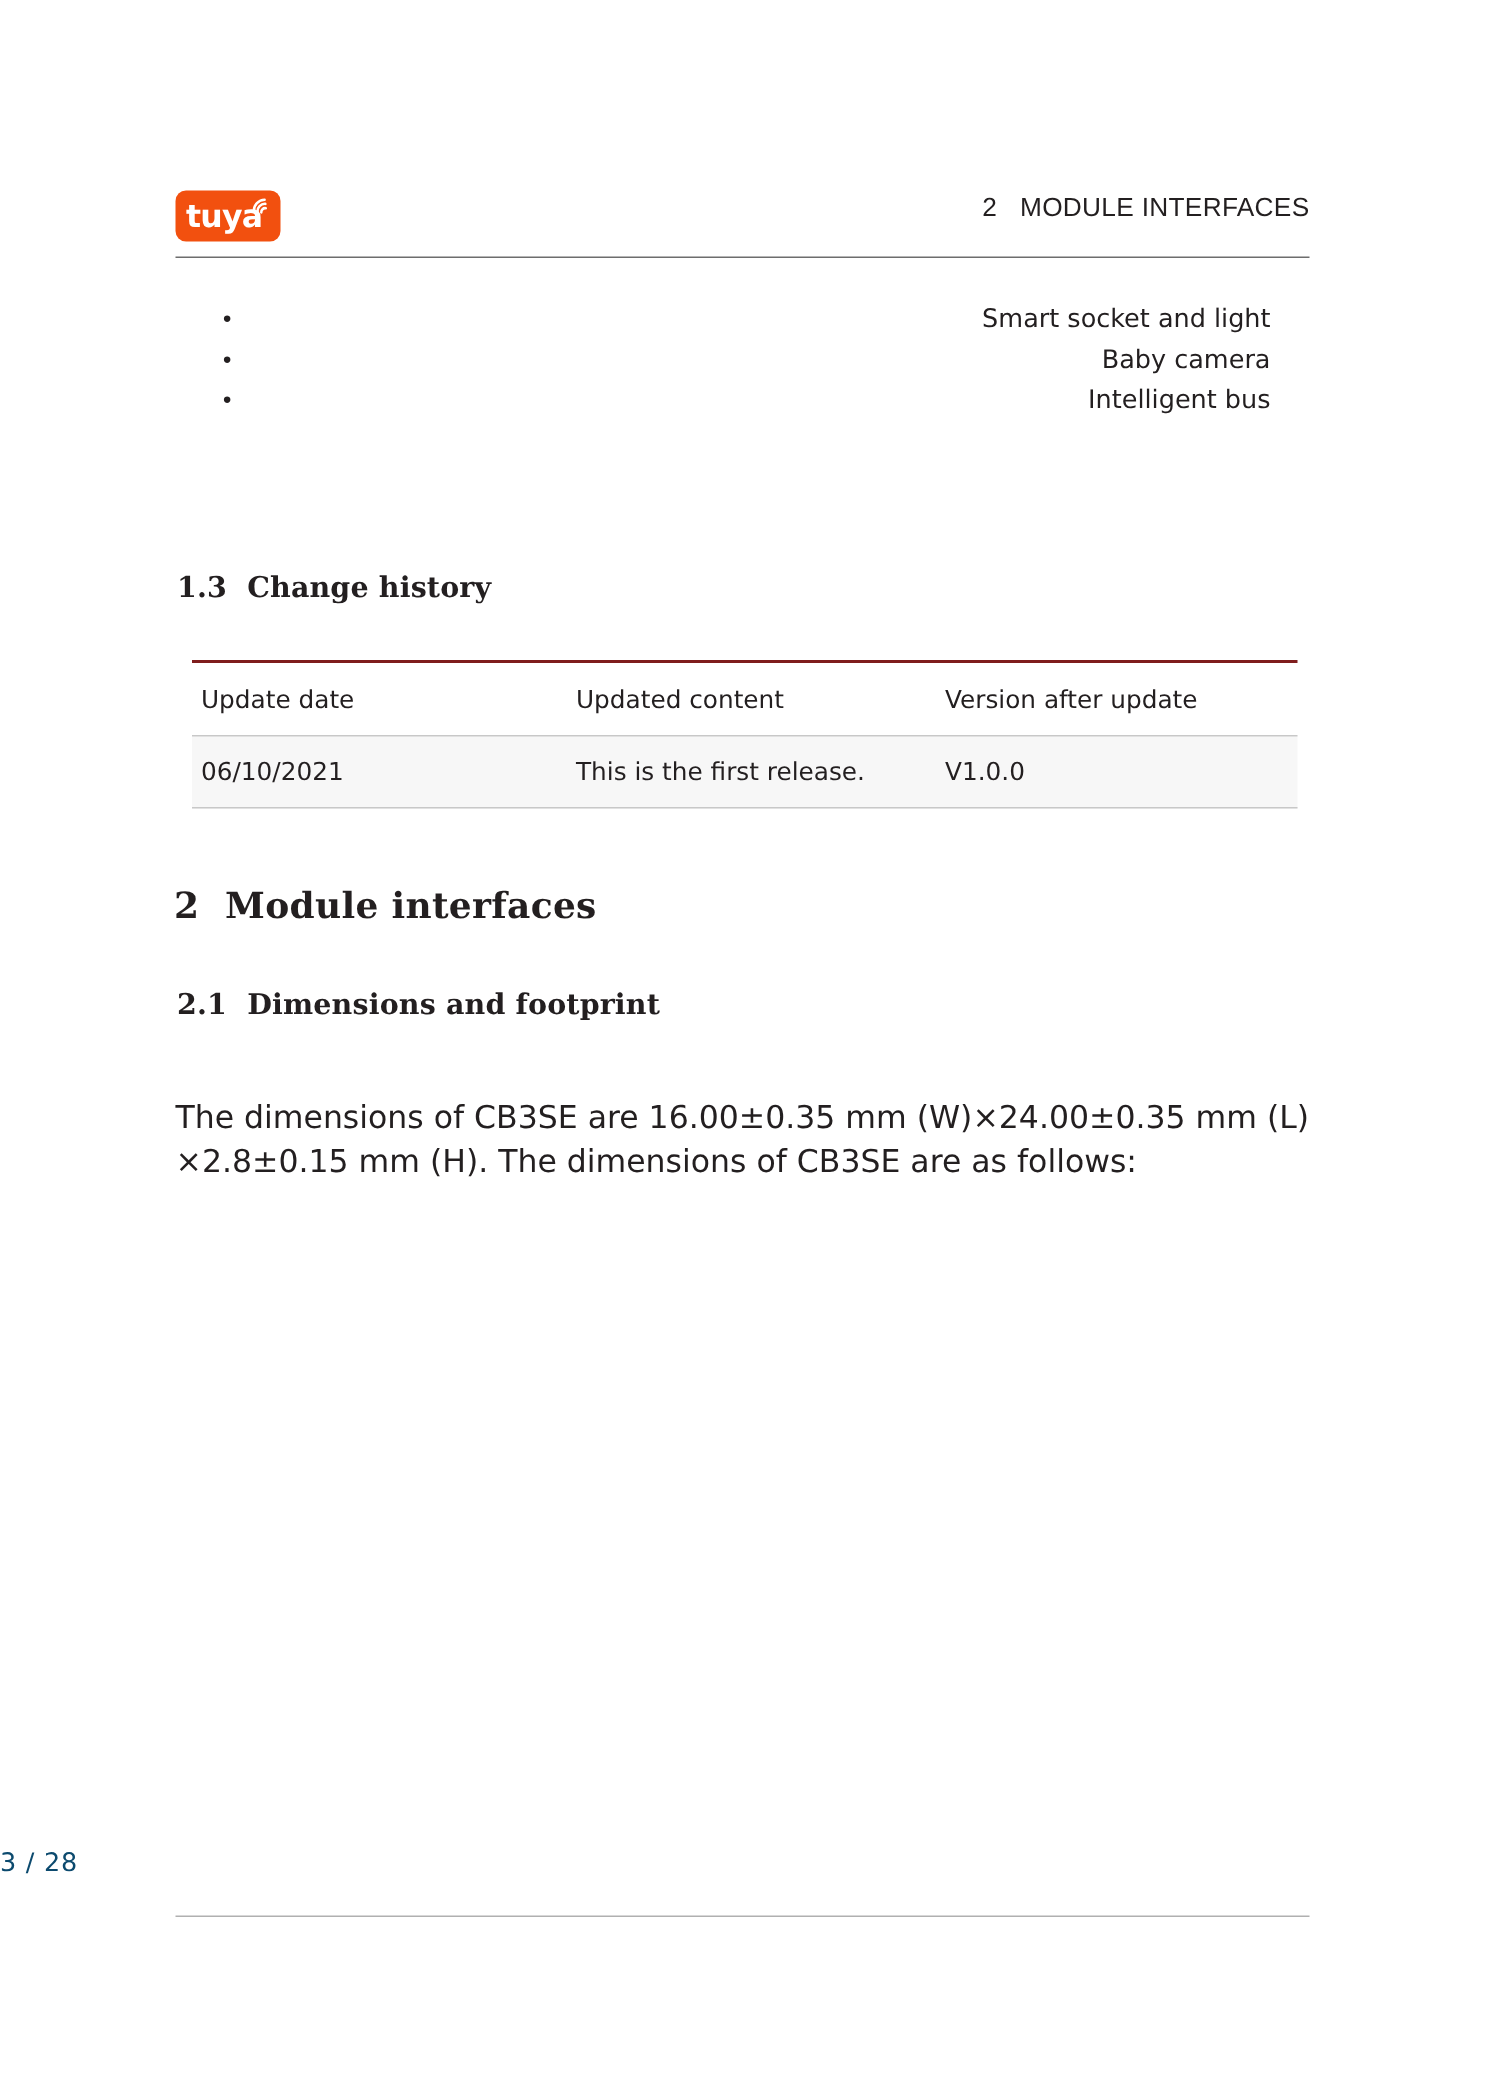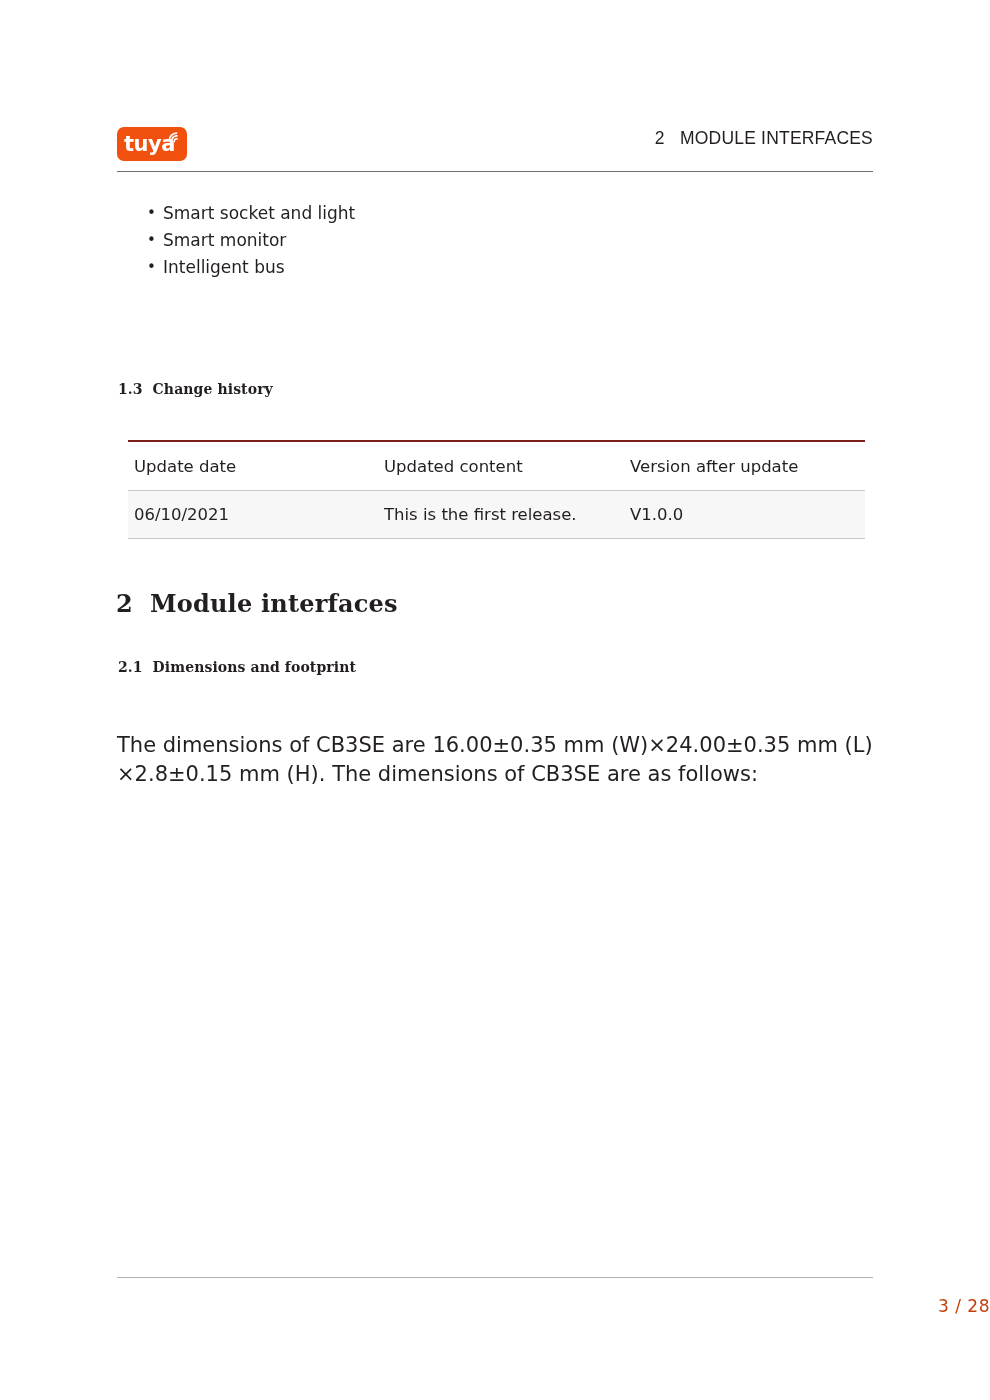--- a/index.html
+++ b/index.html
@@ -80,20 +80,21 @@
 
   
   .bullets {
     position: absolute;
     left: 147px;
     top: 200px;
     width: 700px;
     margin: 0;
     padding: 0;
     list-style: none;
+    text-align: right;
   }
   .bullets li {
     position: relative;
     padding-left: 16px;
     font-size: 17px;
     line-height: 27px;
     color: #231f20;
   }
   .bullets li::before {
     content: "\2022";
@@ -103,21 +104,21 @@
     font-size: 15px;
     color: #231f20;
   }
 
   
   .h2-sub {
     position: absolute;
     left: 118px;
     font-family: "DejaVu Serif", "Liberation Serif", serif;
     font-weight: 700;
-    font-size: 14px;
+    font-size: 19px;
     color: #231f20;
     white-space: pre;
     letter-spacing: 0.1px;
   }
   .h1-sec {
     position: absolute;
     left: 116px;
     font-family: "DejaVu Serif", "Liberation Serif", serif;
     font-weight: 700;
     font-size: 24px;
@@ -176,25 +177,25 @@
     position: absolute;
     left: 117px;
     top: 1277px;
     width: 756px;
     height: 1px;
     background: #b0b0b0;
   }
   .footer-page {
     position: absolute;
     left: 0;
-    top: 1296px;
+    top: 1232px;
     width: 990px;
-    text-align: right;
+    text-align: left;
     font-size: 17px;
-    color: #c2410c;
+    color: #0c4a6e;
     letter-spacing: 0.5px;
   }
 </style>
 </head>
 <body>
 
 <div class="page">
 
   <div class="page-header">
     <div class="logo">
@@ -204,21 +205,21 @@
         <path d="M5.6 11.2 A5.0 5.0 0 0 1 10.9 5.9" fill="none" stroke="#ffffff" stroke-width="1.7" stroke-linecap="round"></path>
         <path d="M8.2 11.6 A2.6 2.6 0 0 1 11.2 8.8" fill="none" stroke="#ffffff" stroke-width="1.7" stroke-linecap="round"></path>
       </svg>
     </div>
     <div class="header-title">2   MODULE INTERFACES</div>
   </div>
   <div class="header-rule"></div>
 
   <ul class="bullets">
     <li>Smart socket and light</li>
-    <li>Smart monitor</li>
+    <li>Baby camera</li>
     <li>Intelligent bus</li>
   </ul>
 
   <div class="h2-sub" id="heading-change-history">1.3  Change history</div>
 
   <table class="change-table">
     <colgroup>
       <col class="col-1">
         <col class="col-2">
         <col class="col-3">

